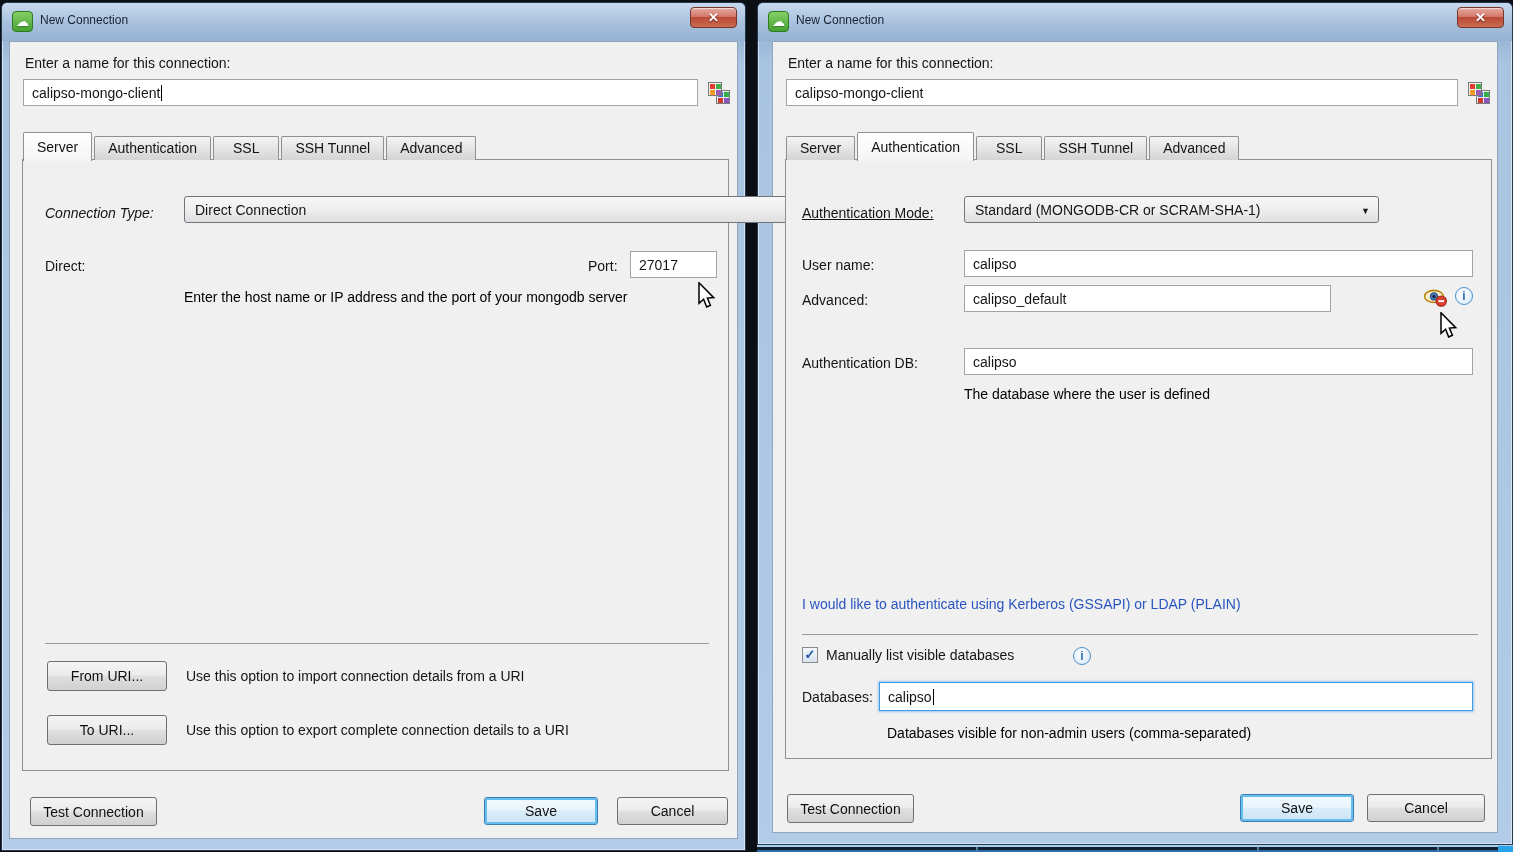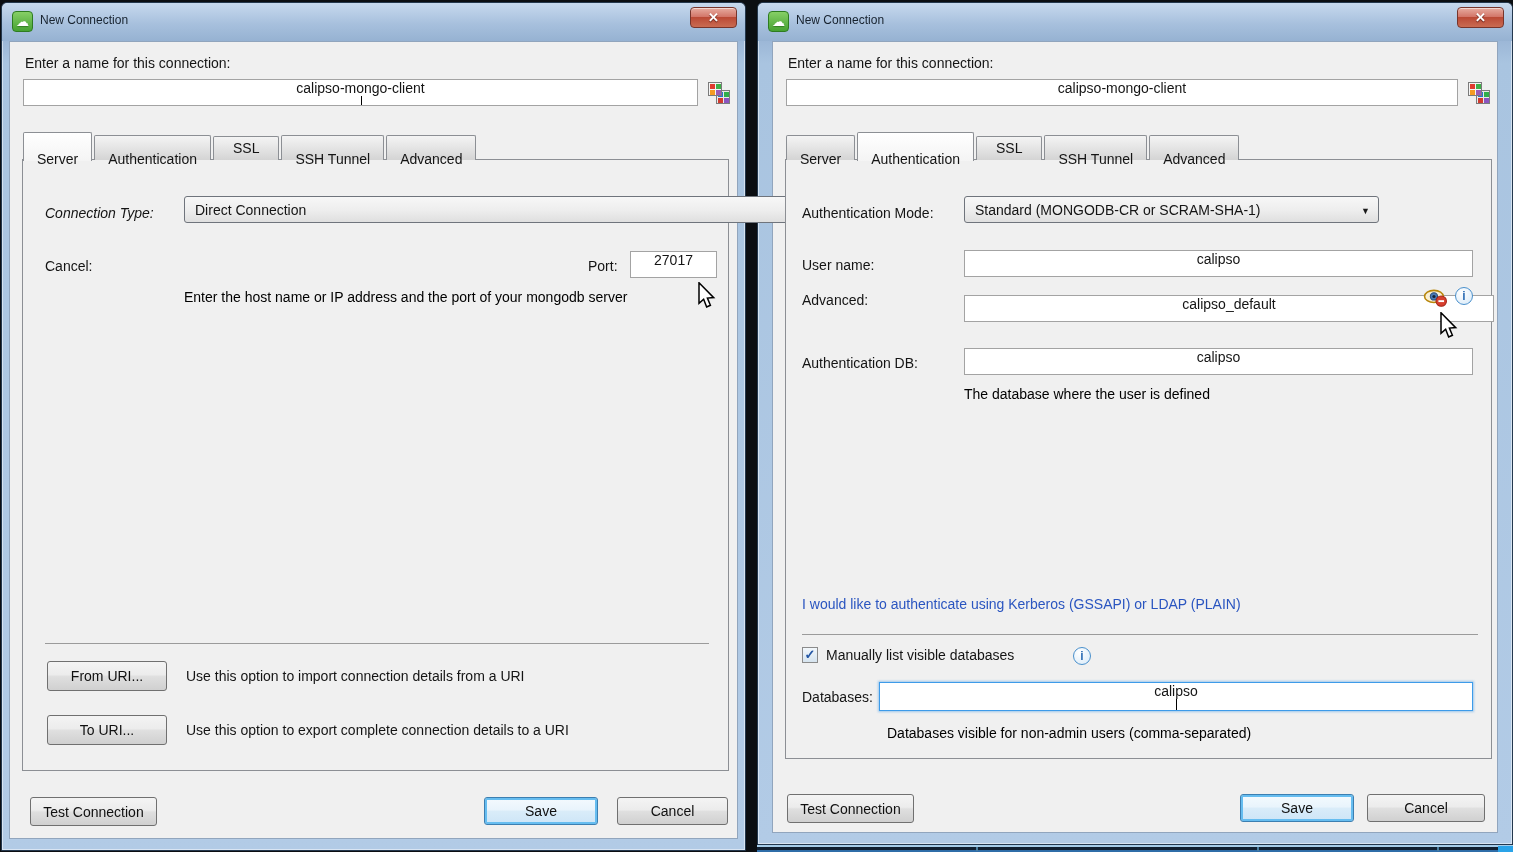--- a/index.html
+++ b/index.html
@@ -24,36 +24,36 @@
                background:linear-gradient(180deg,#e7aca0 0%,#d3776a 45%,#bb4a36 50%,#c96b52 100%);
                box-shadow: inset 0 1px 0 rgba(255,255,255,.55);
                color:#fff; font-weight:bold; font-size:13px; text-align:center; line-height:19px;
                text-shadow:0 1px 1px #5f1d14; }
   .content { position:absolute; top:38px; background:#f0f0f0; border:1px solid #91a5bd; }
 
   
   .lbl  { position:absolute; white-space:nowrap; }
   .help { position:absolute; white-space:nowrap; color:#000; }
   .tbox { position:absolute; height:27px; background:#fff; border:1px solid #a3a3a3;
-          display:flex; align-items:center; padding:0 8px; white-space:nowrap;flex-direction:column; }
+          display:flex; align-items:center; padding:0 8px; white-space:nowrap; }
   .tbox.focus { border:1px solid #3d9be9; box-shadow:0 0 2px 1px rgba(61,155,233,.45); }
   .caret { display:inline-block; width:1px; height:16px; background:#000; margin-left:1px; }
   .combo { position:absolute; height:27px; border:1px solid #6f747c; border-radius:3px;
            background:linear-gradient(180deg,#f7f7f7,#ededed 55%,#dfdfdf);
            display:flex; align-items:center; padding:0 24px 0 10px; white-space:nowrap; }
   .combo .arrow { position:absolute; right:8px; top:9px; font-size:9px; color:#1a1a1a; }
   .btn { position:absolute; border:1px solid #707070; border-radius:3px; color:#101010;
          background:linear-gradient(180deg,#f4f4f4,#ececec 45%,#dfdfdf 52%,#d0d0d0);
          display:flex; align-items:center; justify-content:center; font-size:14px; }
   .btn.default { border:1px solid #3c7fb1;
          box-shadow: inset 0 0 0 2px #66bdf0;
          background:linear-gradient(180deg,#f4fafe,#e9f4fc 45%,#d9ecf9 52%,#cde5f7); }
 
   .tabs { position:absolute; display:flex; align-items:flex-end; z-index:3; }
-  .tab { height:24px; line-height:22px; padding:12px 13px; margin-right:2px;
+  .tab { height:24px; line-height:22px; padding:0 13px; margin-right:2px;
          border:1px solid #8c8f94; border-bottom:none; border-radius:2px 2px 0 0;
          background:linear-gradient(180deg,#f4f4f4,#e6e6e6 45%,#d4d4d4); white-space:nowrap; }
   .tab.active { height:29px; line-height:28px; margin-bottom:-1px; z-index:4; position:relative;
          background:linear-gradient(180deg,#ffffff,#f4f4f4); }
   .panel { position:absolute; border:1px solid #8c8f94; background:#f0f0f0; z-index:2; }
   .sep { position:absolute; height:1px; background:#9b9b9b; }
 
   .palette { position:absolute; width:23px; height:23px; }
   .palette .sq { position:absolute; width:14px; height:14px; border:1px solid #7b7b7b; background:#f4f4f4;
                  display:grid; grid-template-columns:5px 5px; grid-template-rows:5px 5px; gap:1px; padding:1px; }
@@ -117,21 +117,21 @@
         <div class="tab">Advanced</div>
       </div>
 
       <div class="panel" style="left:12px; top:117px; width:707px; height:612px;">
         <div class="lbl" style="left:22px; top:45px;font-style:italic;">Connection Type:</div>
         <div class="combo" style="left:161px; top:36px; width:626px;align-items:center;">
           <span>Direct Connection</span>
           <span class="arrow">▼</span>
         </div>
 
-        <div class="lbl" style="left:22px; top:98px;">Cancel:</div>
+        <div class="lbl" style="left:22px; top:98px;">Direct:</div>
         <div class="lbl" style="left:565px; top:98px;">Port:</div>
         <div class="tbox" style="left:607px; top:91px; width:87px;">
           <span>27017</span>
         </div>
         <div class="help" style="left:161px; top:129px;">Enter the host name or IP address and the port of your mongodb server</div>
 
         <svg class="abs" style="left:674px; top:122px;" width="19" height="27" viewBox="0 0 12 18">
           <path d="M1 0.5 L1 14.2 L4.1 11.5 L6.1 16.6 L8.6 15.5 L6.6 10.7 L10.8 10.4 Z" fill="#fff" stroke="#000" stroke-width="1"></path>
         </svg>
 
@@ -179,33 +179,33 @@
 
       <div class="tabs" style="left:13px; top:88px; height:30px;">
         <div class="tab">Server</div>
         <div class="tab active">Authentication</div>
         <div class="tab" style="padding:0 19px;">SSL</div>
         <div class="tab">SSH Tunnel</div>
         <div class="tab">Advanced</div>
       </div>
 
       <div class="panel" style="left:12px; top:117px; width:707px; height:600px;">
-        <div class="lbl" style="left:16px; top:45px;">Authentication Mode:</div>
+        <div class="lbl" style="left:16px; top:45px;text-decoration:underline;">Authentication Mode:</div>
         <div class="combo" style="left:178px; top:36px; width:415px;">
           <span>Standard (MONGODB-CR or SCRAM-SHA-1)</span>
           <span class="arrow">▼</span>
         </div>
 
         <div class="lbl" style="left:16px; top:97px;">User name:</div>
         <div class="tbox" style="left:178px; top:90px; width:509px;">
           <span>calipso</span>
         </div>
 
         <div class="lbl" style="left:16px; top:132px;">Advanced:</div>
-        <div class="tbox" style="left:178px; top:125px; width:530px;margin-top:10px;">
+        <div class="tbox" style="left:178px; top:125px; width:367px;">
           <span>calipso_default</span>
         </div>
         <svg class="abs" style="left:637px; top:129px;" width="25" height="18" viewBox="0 0 24 17">
           <ellipse cx="10.5" cy="7" rx="9" ry="5.8" fill="#f9efd3" stroke="#b8860b" stroke-width="1.5"></ellipse>
           <circle cx="10.5" cy="7" r="3.5" fill="#4a7ab5" stroke="#2c4f7c" stroke-width="1"></circle>
           <circle cx="10.5" cy="7" r="1.5" fill="#15253c"></circle>
           <circle cx="17.5" cy="11.5" r="5" fill="#d8402f" stroke="#a32417" stroke-width="1"></circle>
           <rect x="14.8" y="10.6" width="5.4" height="1.8" fill="#ffffff"></rect>
         </svg>
         <div class="info-icon abs" style="left:669px; top:127px;">i</div>

